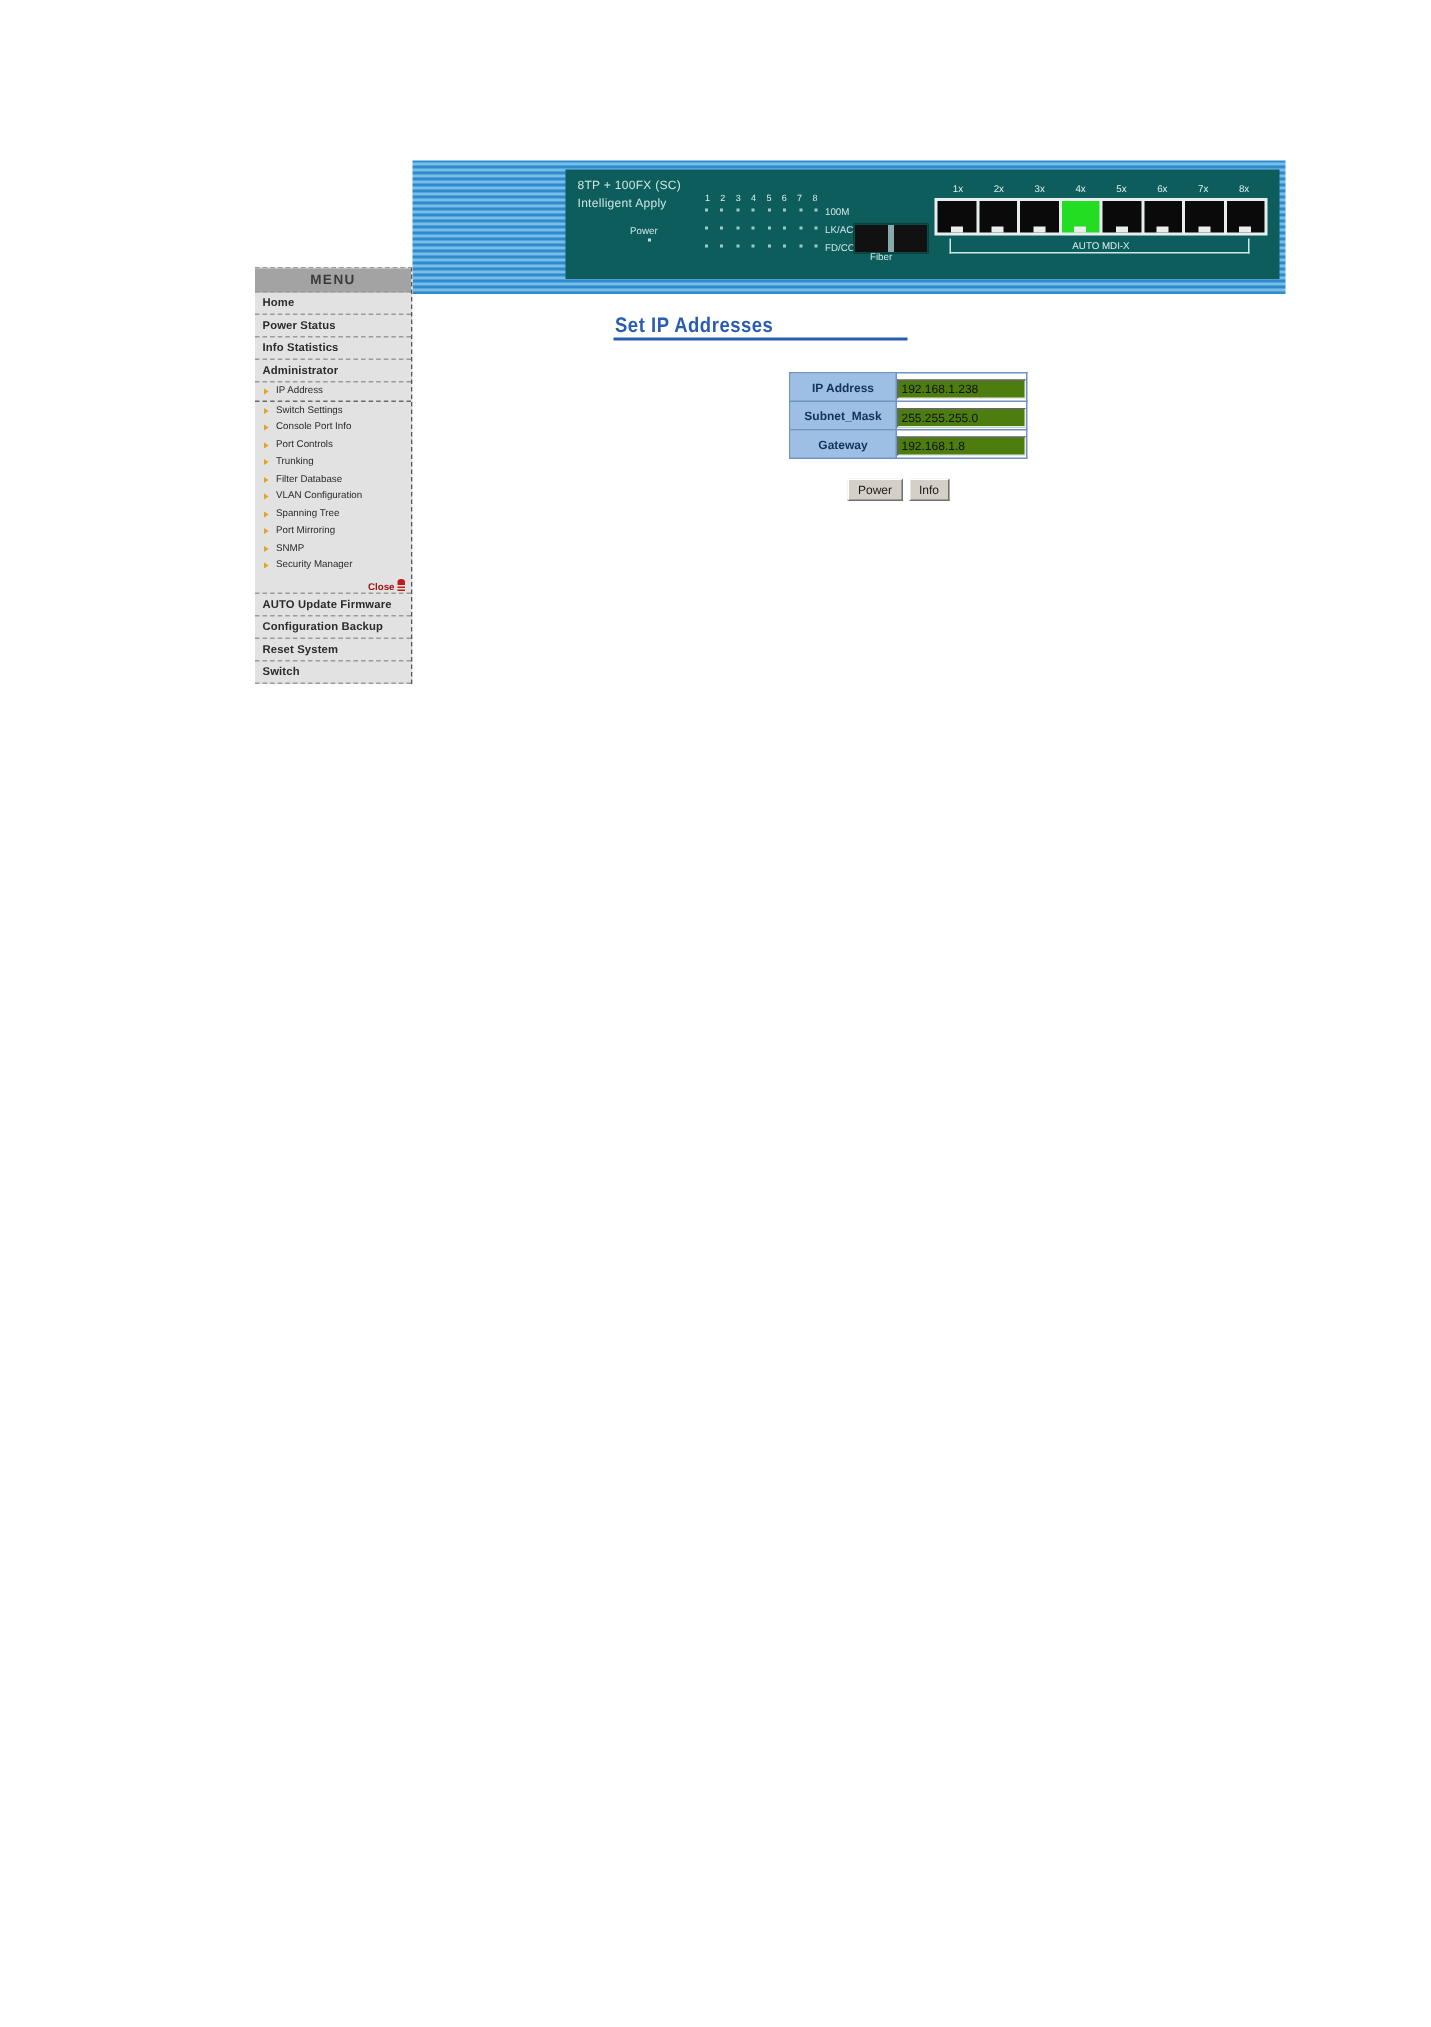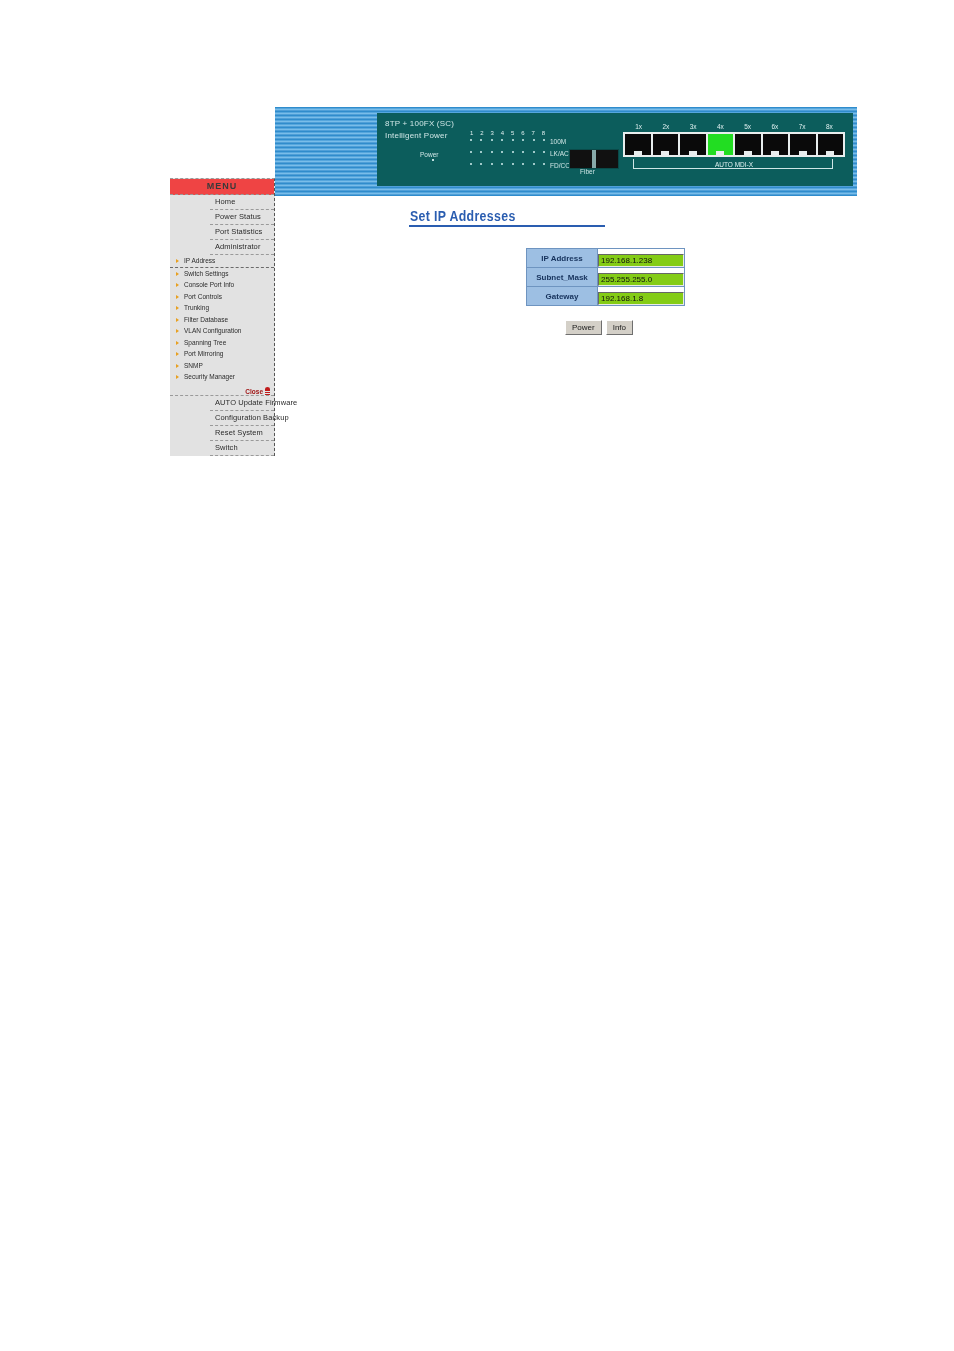--- a/index.html
+++ b/index.html
@@ -225,41 +225,40 @@
     left: 170px;
     top: 178px;
     width: 105px;
     background: #e2e2e2;
     border-right: 1px dashed #555;
     border-top: 1px dashed #9a9a9a;
     box-sizing: border-box;
   }
   #menu-header {
     height: 15px;
-    background: #ef4444;
+    background: #a3a3a3;
     color: #3a3a3a;
     font-size: 9px;
     font-weight: bold;
     letter-spacing: 1px;
     text-align: center;
     line-height: 15px;
     border-bottom: 1px dashed #9a9a9a;
     position: relative;
   }
   .menu-item {
     height: 14px;
     line-height: 14px;
     font-size: 7.5px;
-    font-weight: normal;
+    font-weight: bold;
     color: #2b2b2b;
     padding-left: 5px;
     border-bottom: 1px dashed #9a9a9a;
     white-space: nowrap;
     letter-spacing: .1px;
-    margin-left: 40px;
   }
   .sub-item {
     height: 11.5px;
     line-height: 11.5px;
     font-size: 6.5px;
     font-weight: normal;
     color: #2b2b2b;
     padding-left: 14px;
     position: relative;
     white-space: nowrap;
@@ -373,21 +372,21 @@
     padding: 1px 1px;
   }
   td.fld input {
     width: 80px;
     height: 11px;
     font-size: 8px;
     font-family: "Liberation Sans", sans-serif;
     color: #111;
     border: 1px solid;
     border-color: #666 #e9e9e9 #e9e9e9 #666;
-    background: #84cc16;
+    background: #4d7c0f;
     padding: 0 2px;
     box-sizing: content-box;
     outline: none;
   }
 
   #btn-row {
     position: absolute;
     left: 290px;
     top: 120px;
   }
@@ -404,21 +403,21 @@
     line-height: 11px;
   }
 </style>
 </head>
 <body>
 
 <div id="banner">
   <div id="device-panel">
 
     <div class="dev-title">8TP + 100FX (SC)</div>
-    <div class="dev-subtitle">Intelligent Power</div>
+    <div class="dev-subtitle">Intelligent Apply</div>
 
     <div class="power-label">Power</div>
     <div class="power-dot"></div>
 
     <div id="port-nums">
         <span>1</span>
         <span>2</span>
         <span>3</span>
         <span>4</span>
         <span>5</span>
@@ -494,21 +493,21 @@
     </div>
 
   </div>
 </div>
 
 <div id="sidebar">
   <div id="menu-header">MENU</div>
   <div id="menu-list">
       <div class="menu-item">Home</div>
       <div class="menu-item">Power Status</div>
-      <div class="menu-item">Port Statistics</div>
+      <div class="menu-item">Info Statistics</div>
       <div class="menu-item">Administrator</div>
       <div class="sub-item selected"><span class="bullet"></span><span>IP Address</span></div>
       <div class="sub-item"><span class="bullet"></span><span>Switch Settings</span></div>
       <div class="sub-item"><span class="bullet"></span><span>Console Port Info</span></div>
       <div class="sub-item"><span class="bullet"></span><span>Port Controls</span></div>
       <div class="sub-item"><span class="bullet"></span><span>Trunking</span></div>
       <div class="sub-item"><span class="bullet"></span><span>Filter Database</span></div>
       <div class="sub-item"><span class="bullet"></span><span>VLAN Configuration</span></div>
       <div class="sub-item"><span class="bullet"></span><span>Spanning Tree</span></div>
       <div class="sub-item"><span class="bullet"></span><span>Port Mirroring</span></div>

